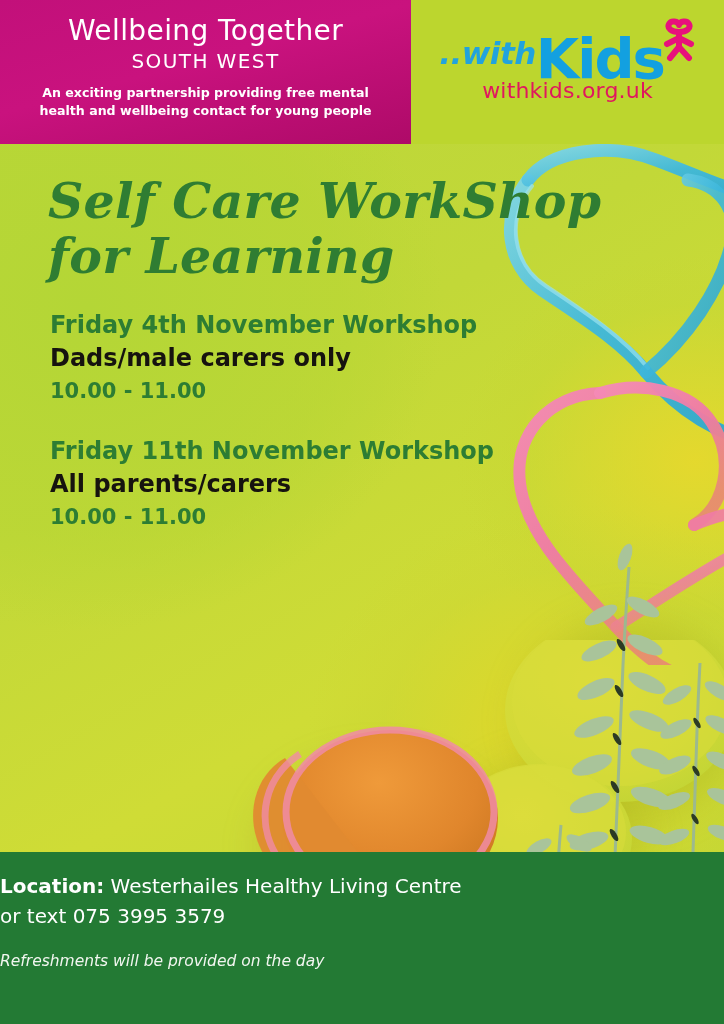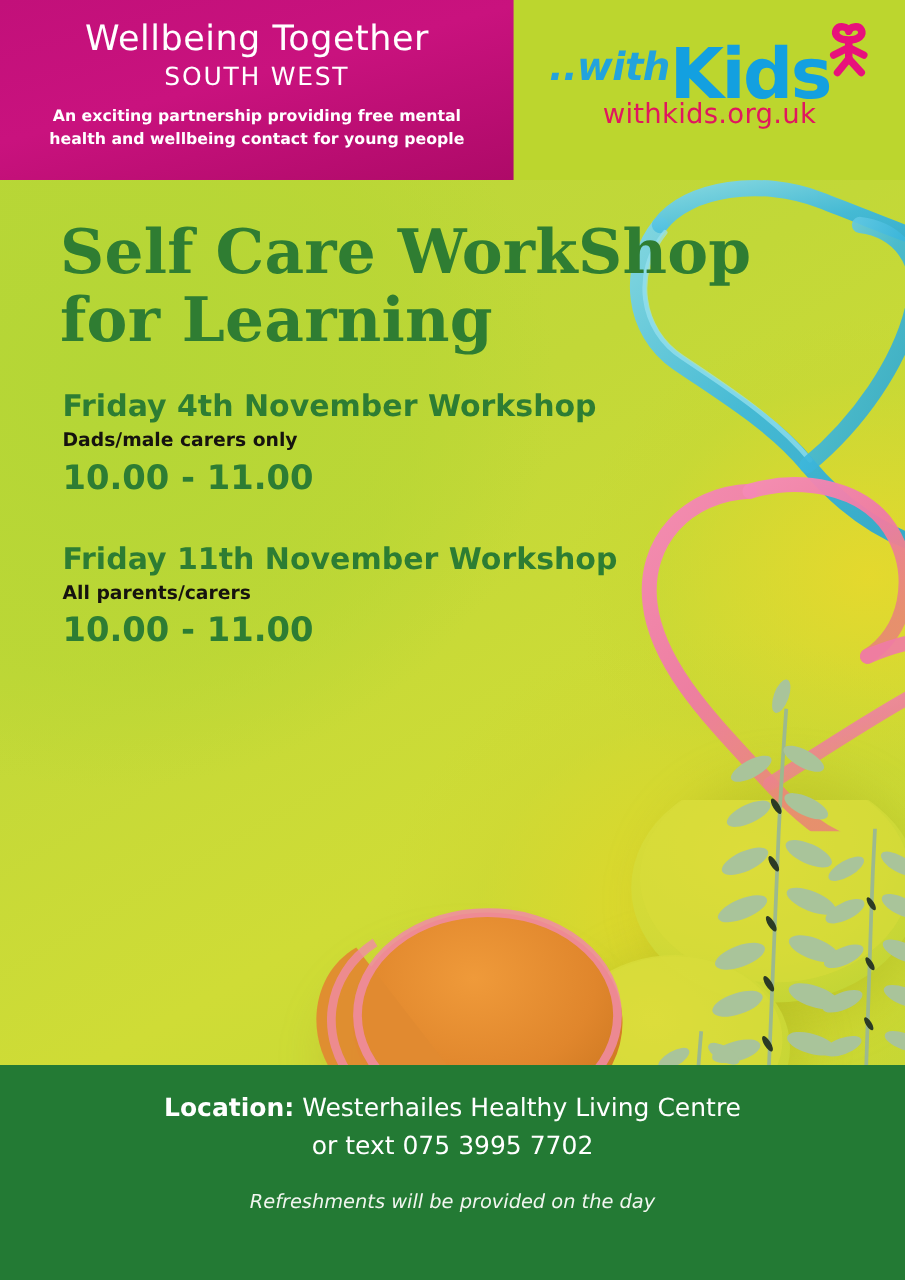--- a/index.html
+++ b/index.html
@@ -131,20 +131,21 @@
   
   .content {
     position: absolute;
     left: 0; top: 144px;
     width: 724px;
     z-index: 5;
   }
 
   .headline {
     font-family: "DejaVu Serif", serif;
+    font-style: italic;
     font-weight: bold;
     font-size: 49px;
     line-height: 1.12;
     color: #2f7d32;
     padding: 30px 0 0 48px;
     letter-spacing: 0.2px;
   }
   .headline .l2 { display: block; }
 
   .lead {
@@ -170,43 +171,43 @@
 
   .session-title {
     font-family: "DejaVu Sans", sans-serif;
     font-size: 24px;
     font-weight: bold;
     color: #2d7d33;
     line-height: 1.26;
   }
   .session-who {
     font-family: "DejaVu Sans", sans-serif;
-    font-size: 15px;
+    font-size: 24px;
     font-weight: bold;
     color: #16130f;
     line-height: 1.35;
     margin-top: 2px;
   }
   .session-time {
     font-family: "DejaVu Sans", sans-serif;
-    font-size: 27px;
+    font-size: 21px;
     font-weight: bold;
     color: #2d7d33;
     line-height: 1.35;
     margin-top: 3px;
   }
 
   
   .footer {
     position: absolute;
     left: 0; bottom: 0;
     width: 724px; height: 172px;
     background: #237a34;
     color: #ffffff;
-    text-align: center;
+    text-align: left;
     z-index: 7;
     padding-top: 19px;
   }
   .foot-line {
     font-family: "DejaVu Sans", sans-serif;
     font-size: 20px;
     line-height: 1.52;
     font-weight: normal;
   }
   .foot-line b { font-weight: bold; }
@@ -388,17 +389,17 @@
 
     <div class="session session-2">
       <div class="session-title">Friday 11th November Workshop</div>
       <div class="session-who">All parents/carers</div>
       <div class="session-time">10.00 - 11.00</div>
     </div>
   </div>
 
   <div class="footer">
     <div class="foot-line"><b>Location:</b><span> Westerhailes Healthy Living Centre</span></div>
-    <div class="foot-line">or text 075 3995 7702</div>
+    <div class="foot-line">or text 075 3995 3579</div>
     <div class="foot-note">Refreshments will be provided on the day</div>
   </div>
 
 </div>
 
 </body></html>

